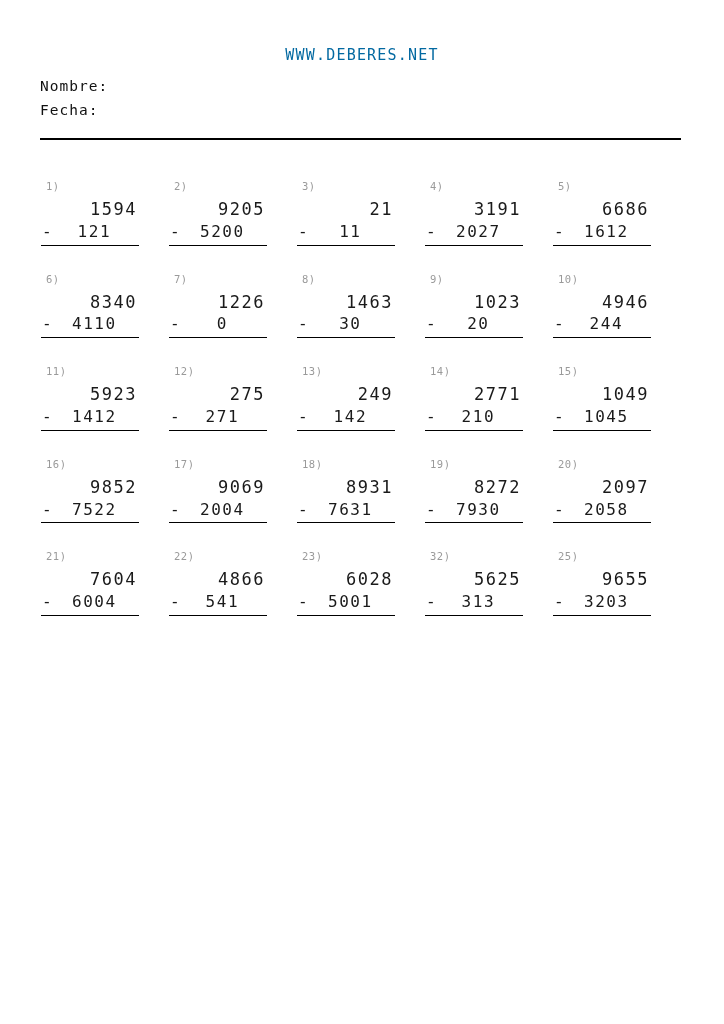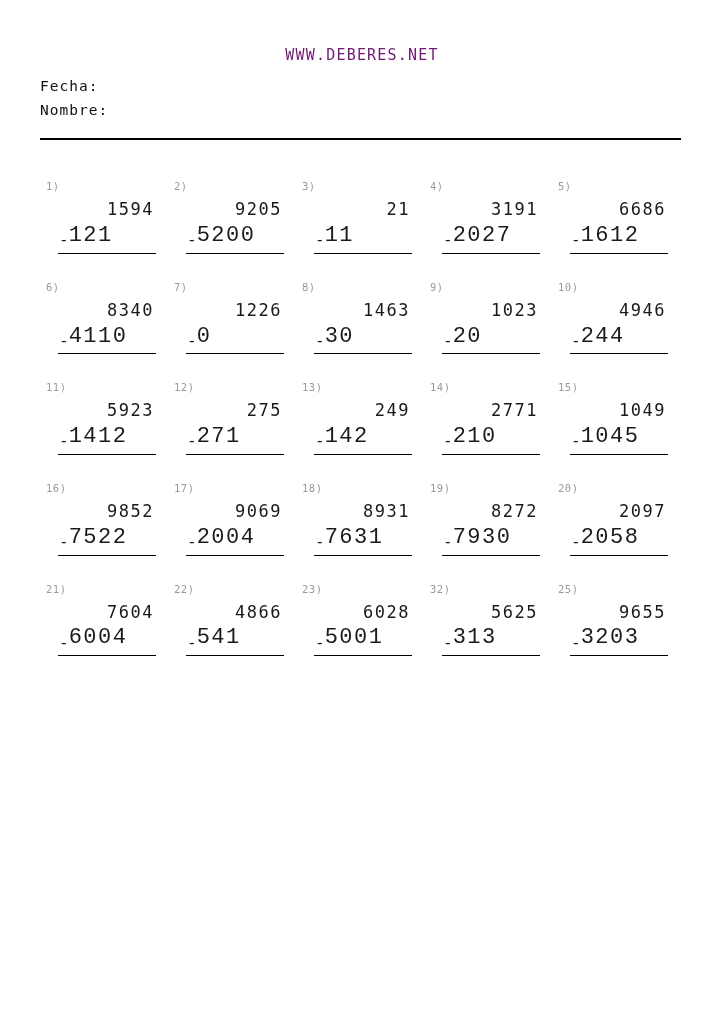--- a/index.html
+++ b/index.html
@@ -22,21 +22,21 @@
     box-sizing: border-box;
   }
   .site-title {
     position: absolute;
     top: 46px;
     left: 0;
     width: 724px;
     text-align: center;
     font-size: 15px;
     letter-spacing: 1.2px;
-    color: #701a75;
+    color: #0369a1;
   }
   .fields {
     position: absolute;
     top: 78px;
     left: 40px;
     width: 640px;
   }
   .field-row {
     font-size: 14.5px;
     letter-spacing: 1px;
@@ -71,21 +71,21 @@
   .idx {
     font-size: 10.5px;
     color: #9a9a9a;
     letter-spacing: 0.5px;
     margin-left: 6px;
     margin-bottom: 6px;
     height: 12px;
   }
   .prob {
     width: 98px;
-    margin-left: 18px;
+    margin-left: 1px;
   }
   .top-num {
     text-align: right;
     font-size: 17px;
     letter-spacing: 1.5px;
     line-height: 1.35;
     padding-right: 2px;
   }
   .bottom-line {
     display: flex;
@@ -94,38 +94,37 @@
     border-bottom: 1.6px solid #000;
     padding-bottom: 2px;
     padding-right: 2px;
   }
   .op {
     font-size: 16px;
     line-height: 1.35;
     padding-left: 1px;
   }
   .bot-num {
-    font-size: 22px;
+    font-size: 16px;
     letter-spacing: 1.5px;
     line-height: 1.35;
-    text-align: left;
+    text-align: center;
     flex: 1;
-    font-family: Liberation Mono, monospace;
   }
 </style>
 </head>
 <body>
 
 <div class="page">
 
   <div class="site-title">WWW.DEBERES.NET</div>
 
   <div class="fields">
+    <div class="field-row">Nombre:</div>
     <div class="field-row">Fecha:</div>
-    <div class="field-row">Nombre:</div>
   </div>
 
   <div class="rule"></div>
 
   <div class="grid">
 
     <div class="row">
       <div class="cell">
         <div class="idx">1)</div>
         <div class="prob">

